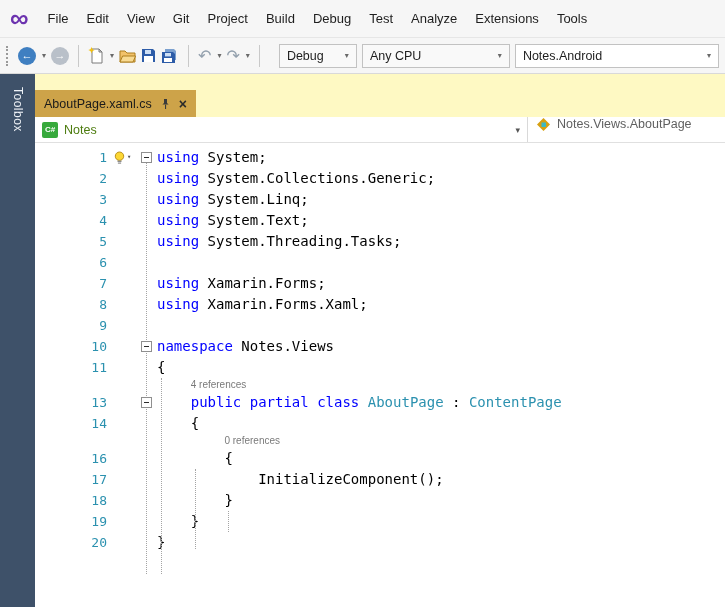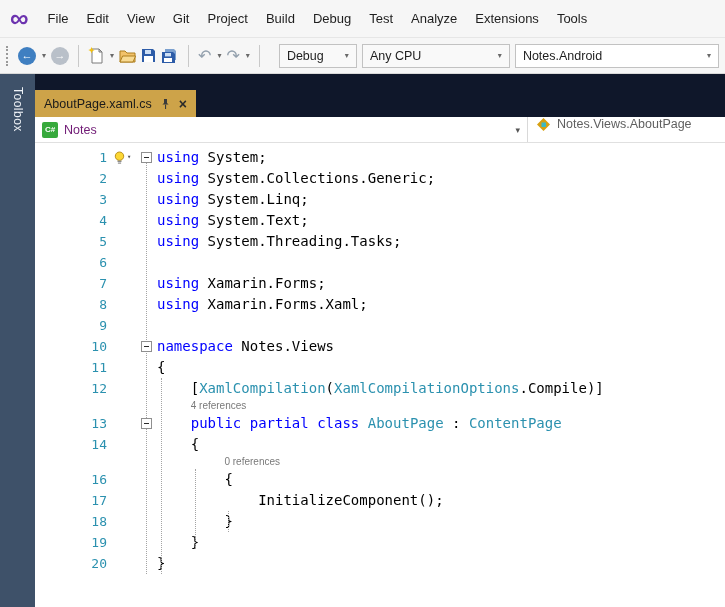--- a/index.html
+++ b/index.html
@@ -26,30 +26,30 @@
   .combo.debug{width:78px;margin-left:10px}
   .combo.platform{width:148px}
   .combo.startup{flex:1;background:#fff}
 
   
   .main{display:flex;height:533px}
   .side-strip{width:35px;background:#3e5169;display:flex;justify-content:center}
   .toolbox-tab{writing-mode:vertical-rl;font-size:12px;color:#eef2f7;margin-top:13px;letter-spacing:.5px;cursor:default}
   .content{flex:1;display:flex;flex-direction:column;min-width:0}
 
-  .doc-well{height:43px;background:#0f172a;display:flex;align-items:flex-end}
+  .doc-well{height:43px;background:#fef9c3;display:flex;align-items:flex-end}
   .tab{height:27px;background:#cda349;display:flex;align-items:center;padding:0 9px;gap:8px;cursor:default}
   .tab-title{font-size:12.5px;color:#1a1a1a;white-space:nowrap}
   .tab .pin{display:flex;align-items:center}
   .tab .close{font-size:14px;color:#2a2a2a;line-height:1;font-weight:bold}
 
   .navbar{height:26px;background:#fff;border-bottom:1px solid #e0e0e0;display:flex;align-items:stretch}
   .nav-left{width:493px;display:flex;align-items:center;gap:6px;padding:0 7px;border-right:1px solid #d9d9d9}
   .cs-badge{width:16px;height:16px;border-radius:2px;background:#37a93c;color:#fff;font-size:8px;font-weight:bold;display:flex;align-items:center;justify-content:center}
-  .nav-label{font-size:12.5px;color:#701a75}
+  .nav-label{font-size:12.5px;color:#4d7c0f}
   .nav-left .nav-dd{margin-left:auto;font-size:9px;color:#555}
   .nav-right{flex:1;display:flex;align-items:flex-start;gap:6px;padding:0 8px;min-width:0}
   .nav-right .nav-label{color:#5f5f5f;white-space:nowrap}
 
   
   .editor{flex:1;position:relative;background:#fff;padding-top:4px;overflow:hidden;
           font-family:"DejaVu Sans Mono","Liberation Mono",monospace}
   .crow{display:flex;height:21px;line-height:21px}
   .lnum{width:78px;text-align:right;padding-right:6px;color:#2b91af;font-size:13px}
   .lmargin{width:24px;display:flex;align-items:center;gap:1px}
@@ -272,26 +272,20 @@
               <div class="foldbox"></div>
             </div>
             <div class="lcode"><span class="seg-kw">namespace</span><span class="seg-pl"> Notes.Views</span></div>
           </div>
           <div class="crow">
             <div class="lnum">11</div>
             <div class="lmargin"></div>
             <div class="lfold"></div>
             <div class="lcode"><span class="seg-pl">{</span></div>
           </div>
-          <div class="crow">
-            <div class="lnum">12</div>
-            <div class="lmargin"></div>
-            <div class="lfold"></div>
-            <div class="lcode"><span class="seg-pl">    [</span><span class="seg-type">XamlCompilation</span><span class="seg-pl">(</span><span class="seg-type">XamlCompilationOptions</span><span class="seg-pl">.Compile)]</span></div>
-          </div>
           <div class="lensrow"><span style="margin-left: 155.72px; display: inline-block;">4 references</span></div>
           <div class="crow">
             <div class="lnum">13</div>
             <div class="lmargin"></div>
             <div class="lfold">
               <div class="foldbox"></div>
             </div>
             <div class="lcode"><span class="seg-pl">    </span><span class="seg-kw">public partial class</span><span class="seg-pl"> </span><span class="seg-type">AboutPage</span><span class="seg-pl"> : </span><span class="seg-type">ContentPage</span></div>
           </div>
           <div class="crow">

